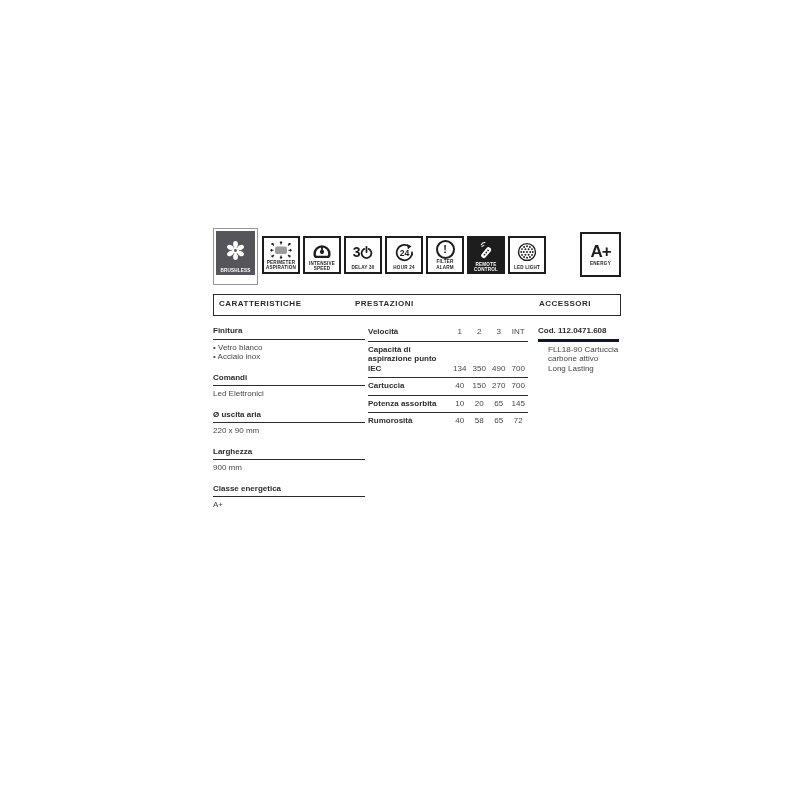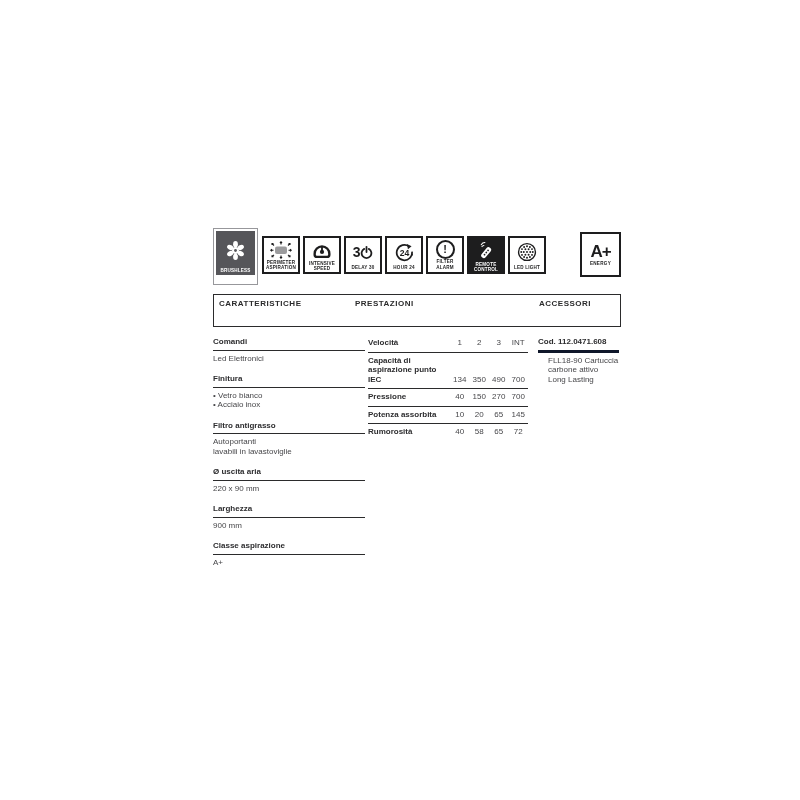--- a/index.html
+++ b/index.html
@@ -21,21 +21,21 @@
   .alarm-circle { width:19px; height:19px; border:2px solid #1d1d1e; border-radius:50%; display:flex; align-items:center; justify-content:center;
                   font-size:11px; font-weight:bold; color:#1d1d1e; padding-bottom:1px; }
   .delay-glyph { display:flex; align-items:center; gap:0px; }
   .delay-digit { font-size:14px; font-weight:bold; color:#1d1d1e; letter-spacing:-0.5px; }
   .energy-badge { margin-left:auto; margin-top:4px; width:41px; height:45px; border:2.5px solid #1d1d1e;
                   display:flex; flex-direction:column; align-items:center; justify-content:center; gap:1px; background:#fff; }
   .energy-grade { font-size:17px; font-weight:bold; color:#1d1d1e; letter-spacing:-1px; line-height:1; }
   .energy-label { font-size:4.6px; font-weight:bold; color:#1d1d1e; letter-spacing:.3px; }
 
   
-  .header-strip { position:relative; margin-top:9px; height:33px; border:1.2px solid #2b2b2c; }
+  .header-strip { position:relative; margin-top:9px; height:22px; border:1.2px solid #2b2b2c; }
   .header-strip span { position:absolute; top:0; line-height:17px; font-size:8px; font-weight:bold; letter-spacing:.5px; color:#2b2b2c; white-space:nowrap; }
   .h1 { left:5px; } .h2 { left:141px; } .h3 { left:325px;text-align:center; }
 
   
   .cols { position:relative; margin-top:8px; height:240px; font-size:8px; line-height:9.5px; }
   .col { position:absolute; top:0; }
   .col1 { left:0; width:152px; }
   .col2 { left:155px; width:160px; }
   .col3 { left:325px; width:81px; }
 
@@ -197,53 +197,46 @@
     <div class="header-strip">
       <span class="h1">CARATTERISTICHE</span>
       <span class="h2">PRESTAZIONI</span>
       <span class="h3">ACCESSORI</span>
     </div>
 
     <div class="cols">
 
       <div class="col col1">
         <div class="sec">
-          <div class="sec-label">Comandi</div>
-          <div class="sec-vals">
-            <div>Led Elettronici</div>
-          </div>
-        </div>
-        <div class="sec">
           <div class="sec-label">Finitura</div>
           <div class="sec-vals">
             <div>• Vetro bianco</div>
             <div>• Acciaio inox</div>
           </div>
         </div>
         <div class="sec">
-          <div class="sec-label">Filtro antigrasso</div>
-          <div class="sec-vals">
-            <div>Autoportanti</div>
-            <div>lavabili in lavastoviglie</div>
+          <div class="sec-label">Comandi</div>
+          <div class="sec-vals">
+            <div>Led Elettronici</div>
           </div>
         </div>
         <div class="sec">
           <div class="sec-label">Ø uscita aria</div>
           <div class="sec-vals">
             <div>220 x 90 mm</div>
           </div>
         </div>
         <div class="sec">
           <div class="sec-label">Larghezza</div>
           <div class="sec-vals">
             <div>900 mm</div>
           </div>
         </div>
         <div class="sec">
-          <div class="sec-label">Classe aspirazione</div>
+          <div class="sec-label">Classe energetica</div>
           <div class="sec-vals">
             <div>A+</div>
           </div>
         </div>
       </div>
 
       <div class="col col2">
         <div class="prow">
           <span class="prow-label">Velocità</span>
           <span class="prow-vals">
@@ -257,21 +250,21 @@
           <span class="prow-label">Capacità di
 aspirazione punto IEC</span>
           <span class="prow-vals">
             <span class="pv">134</span>
             <span class="pv">350</span>
             <span class="pv">490</span>
             <span class="pv">700</span>
           </span>
         </div>
         <div class="prow">
-          <span class="prow-label">Pressione</span>
+          <span class="prow-label">Cartuccia</span>
           <span class="prow-vals">
             <span class="pv">40</span>
             <span class="pv">150</span>
             <span class="pv">270</span>
             <span class="pv">700</span>
           </span>
         </div>
         <div class="prow">
           <span class="prow-label">Potenza assorbita</span>
           <span class="prow-vals">

